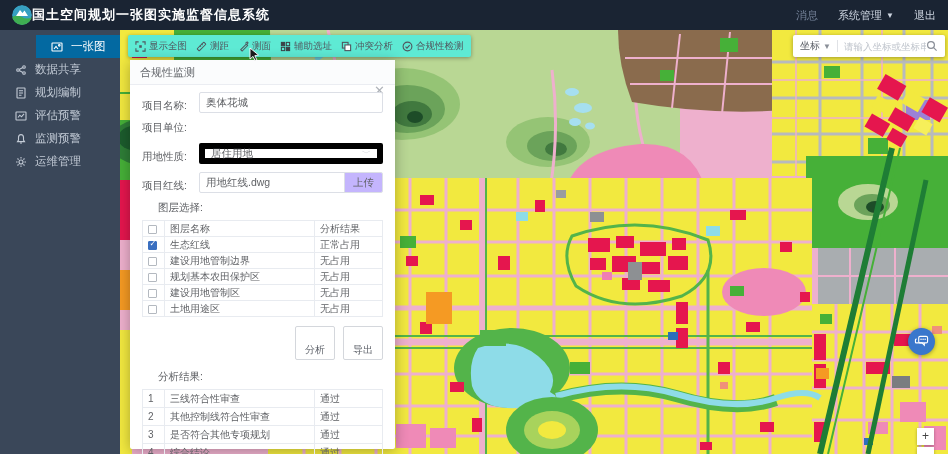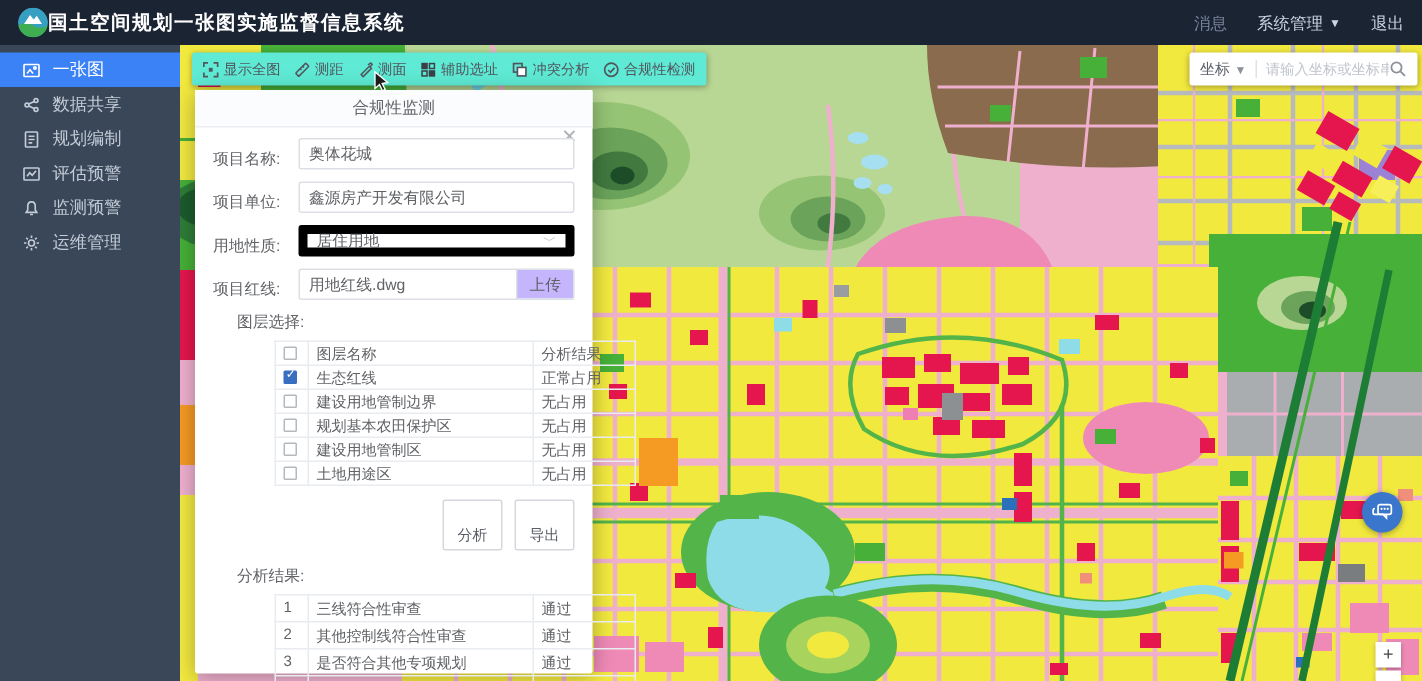--- a/index.html
+++ b/index.html
@@ -14,21 +14,21 @@
   .header-right { margin-left:auto; display:flex; align-items:center; gap:20px; font-size:11px; }
   .hr-dim { color:#76839a; cursor:pointer; }
   .hr-item { color:#cdd5e0; cursor:pointer; display:flex; align-items:center; gap:4px; }
   .caret { font-size:8px; color:#cdd5e0; }
 
   
   .sidebar { position:absolute; left:0; top:30px; width:120px; height:424px; background:#3a4759; z-index:30; padding-top:5px; }
   .side-item { height:23px; display:flex; align-items:center; gap:8px; padding-left:15px;
                color:#c3cbd6; font-size:11.5px; cursor:pointer; }
   .side-item svg { flex:none; }
-  .side-item.active { background:#3b82f6; color:#fff; }
+  .side-item.active { background:#0369a1; color:#fff;margin-left:36px; }
 
   
   .map-area { position:absolute; left:120px; top:30px; width:828px; height:424px; z-index:1; }
   .map-area svg.basemap { display:block; width:828px; height:424px; }
 
   
   .toolbar { position:absolute; left:128px; top:35px; height:22px; background:#5eead4; border-radius:2px;
              box-shadow:0 1px 4px rgba(0,0,0,.35); display:flex; align-items:center; padding:3px 7px; gap:9px; z-index:20; }
   .tool-btn { display:flex; align-items:center; gap:3px; font-size:9.5px; color:#51565e; background:none;
               border:none; cursor:pointer; white-space:nowrap; font-family:inherit; }
@@ -40,36 +40,36 @@
   .search-cat { font-size:10px; color:#5a5e66; cursor:pointer; display:flex; align-items:center; gap:3px; }
   .search-cat .caret { color:#8a8f98; }
   .search-divider { width:1px; height:12px; background:#e0e2e6; margin:0 6px; }
   .search-input { flex:1; border:none; outline:none; font-size:9.5px; color:#606266; min-width:0; font-family:inherit; }
   .search-input::placeholder { color:#bfc4cc; }
 
   
   .dialog { position:absolute; left:130px; top:60px; width:265px; height:389px; background:#fff;
             box-shadow:0 2px 14px rgba(0,0,0,.3); z-index:25; font-size:11px; color:#606266; border-radius:2px; }
   .dlg-header { height:25px; line-height:24px; padding:0 10px; border-bottom:1px solid #ebedf2;
-                color:#63666b; background:#fbfcfd; display:flex; align-items:center;flex-direction:column; }
+                color:#63666b; background:#fbfcfd; display:flex; align-items:flex-start;flex-direction:column; }
   .dlg-close { margin-left:auto; color:#aeb2b8; font-size:13px; cursor:pointer; line-height:1; }
   .dlg-body { padding:7px 12px 0 12px; }
   .form-row { display:flex; align-items:flex-end; margin-bottom:8px; }
   .form-label { width:57px; flex:none; font-size:10.5px; }
   .form-input { flex:1; height:21px; border:1px solid #dcdfe6; border-radius:2px; padding:0 6px;
                 font-size:10.5px; color:#606266; outline:none; min-width:0; font-family:inherit; background:#fff; }
   .form-select { flex:1; height:21px; border:6px solid #000000; border-radius:2px; padding:0 6px;
                  display:flex; align-items:center; font-size:10.5px; cursor:pointer; }
   .form-select .caret { margin-left:auto; color:#c0c4cc; font-size:9px; }
   .upload-group { flex:1; height:21px; border:1px solid #dcdfe6; border-radius:2px; display:flex; align-items:stretch; overflow:hidden; }
   .upload-text { flex:1; display:flex; align-items:center; padding:0 6px; font-size:10.5px; }
   .upload-btn { border:none; border-left:1px solid #dcdfe6; background:#c4b5fd; padding:0 8px; font-size:10.5px;
                 color:#606266; cursor:pointer; font-family:inherit; }
   .section-label { font-size:10.5px; margin:3px 16px 5px; }
-  table.grid { width:100%; border-collapse:collapse; font-size:10px; color:#606266;margin-left:41px; }
+  table.grid { width:100%; border-collapse:collapse; font-size:10px; color:#606266; }
   table.grid td, table.grid th { border:1px solid #e8ebf0; height:16px; padding:0 5px; font-weight:normal; text-align:left; }
   td.c-cb { width:22px; text-align:center; }
   td.c-res { width:68px; }
   td.c-no { width:22px; text-align:center; }
   .cb { display:inline-block; width:9px; height:9px; border:1px solid #b4b9c0; border-radius:1px;
         background:#fff; vertical-align:middle; position:relative; cursor:pointer; }
   .cb.checked { background:#3a6fc0; border-color:#3a6fc0; }
   .cb.checked::after { content:"✓"; position:absolute; left:0.5px; top:-2.5px; color:#fff; font-size:8px; }
   .actions { display:flex; justify-content:flex-end; gap:8px; margin:9px 0 10px; }
   .btn { height:18px; padding:16px 9px; background:#fff; border:1px solid #d4d7dc; border-radius:2px;
@@ -386,21 +386,20 @@
       <span>合规性监测</span>
       <span class="dlg-close">✕</span>
     </div>
     <div class="dlg-body">
       <div class="form-row">
         <span class="form-label">项目名称:</span>
         <input class="form-input" value="奥体花城" style="">
       </div>
       <div class="form-row">
         <span class="form-label">项目单位:</span>
-        <input class="form-input" value="鑫源房产开发有限公司" style="">
       </div>
       <div class="form-row">
         <span class="form-label">用地性质:</span>
         <span class="form-select">
           <span>居住用地</span>
           <span class="caret">﹀</span>
         </span>
       </div>
       <div class="form-row">
         <span class="form-label">项目红线:</span>

